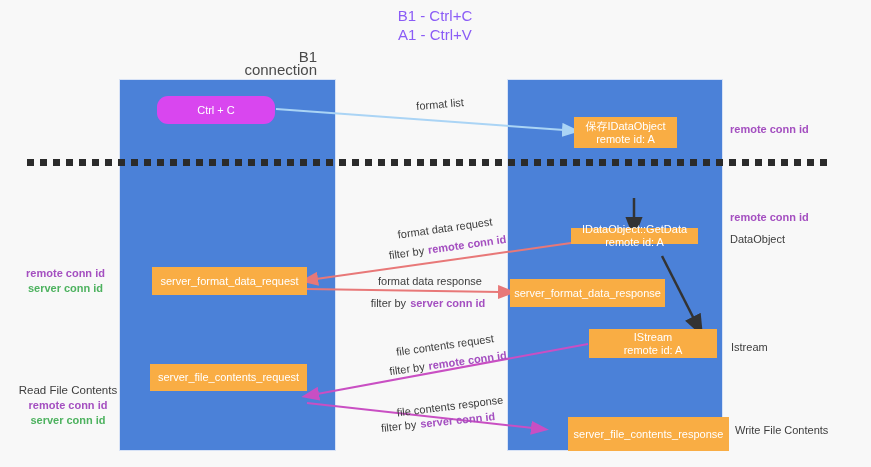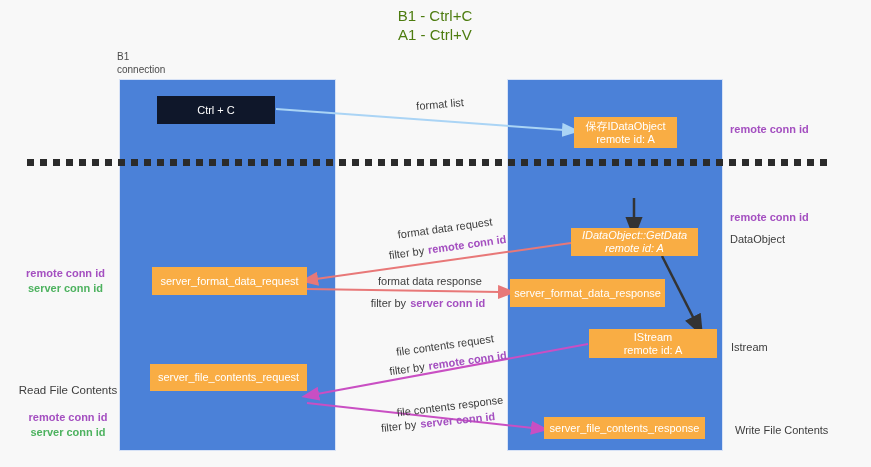--- a/index.html
+++ b/index.html
@@ -1,48 +1,48 @@
 <!DOCTYPE html>
 <html><head>
 <meta charset="utf-8">
 <style>
   html,body{margin:0;padding:0;background:#f8f8f8;font-family:"Liberation Sans",sans-serif;}
   #canvas{position:relative;width:871px;height:467px;background:#f8f8f8;overflow:hidden;}
 
   .abs{position:absolute;}
 
   
-  .title{left:330px;top:6px;width:210px;text-align:center;color:#4d7c0f;font-size:15px;line-height:19px;z-index:5;}
+  .title{left:330px;top:6px;width:210px;text-align:center;color:#8b5cf6;font-size:15px;line-height:19px;z-index:5;}
 
   
-  .lane-header{width:200px;text-align:left;color:#4a4a4a;font-size:10px;line-height:13px;z-index:5;}
+  .lane-header{width:200px;text-align:right;color:#4a4a4a;font-size:15px;line-height:13px;z-index:5;}
   .lane-header.left{left:117px;top:50px;}
   .lane-header.right{left:515px;top:50px;}
 
   
   .lane{background:#4b81d8;border:1px solid #d7e2f6;box-sizing:border-box;z-index:1;}
   .lane.left{left:119px;top:79px;width:217px;height:372px;}
   .lane.right{left:507px;top:79px;width:216px;height:372px;}
 
   
   svg.overlay{position:absolute;left:0;top:0;z-index:2;}
 
   
   .node{box-sizing:border-box;color:#ffffff;font-size:11px;text-align:center;z-index:3;display:flex;flex-direction:column;justify-content:center;line-height:13px;}
   .node.orange{background:#f9ad44;}
-  .node.green{background:#0f172a;}
+  .node.green{background:#d946ef;border-radius:11px;}
   .n-ctrl-c{left:157px;top:96px;width:118px;height:28px;}
   .n-saved{left:574px;top:117px;width:103px;height:31px;}
   .n-ctrl-v{left:574px;top:172px;width:119px;height:25px;}
-  .n-getdata{left:571px;top:228px;width:127px;height:28px;font-style:italic;}
+  .n-getdata{left:571px;top:228px;width:127px;height:16px;}
   .n-fmt-req{left:152px;top:267px;width:155px;height:28px;}
   .n-fmt-resp{left:510px;top:279px;width:155px;height:28px;}
   .n-istream{left:589px;top:329px;width:128px;height:29px;}
   .n-file-req{left:150px;top:364px;width:157px;height:27px;}
-  .n-file-resp{left:544px;top:417px;width:161px;height:22px;}
+  .n-file-resp{left:568px;top:417px;width:161px;height:34px;}
 
   
   .edge-label{font-size:11px;color:#3d3d3d;text-align:center;z-index:4;white-space:nowrap;}
   .rot8{transform:rotate(-8deg);}
   .rot7{transform:rotate(-7deg);}
   .rot6{transform:rotate(-6deg);}
   .rot5{transform:rotate(-5deg);}
   .el-format-list{left:360px;top:98px;width:160px;}
   .el-fdr{left:370px;top:222px;width:150px;}
   .el-fbr1{left:370px;top:241px;width:155px;}
@@ -60,21 +60,21 @@
   .side-label{font-size:11px;z-index:4;white-space:nowrap;}
   .side-label.dark{color:#3d3d3d;}
   .sl-remote-r1{left:730px;top:123px;}
   .sl-remote-r2{left:730px;top:211px;}
   .sl-dataobject{left:730px;top:233px;}
   .sl-istream{left:731px;top:341px;}
   .sl-write{left:735px;top:424px;}
   .left-group{text-align:center;line-height:15px;font-size:11px;z-index:4;}
   .lg-conn{left:18px;top:266px;width:95px;}
   .lg-read{left:12px;top:383px;width:112px;}
-  .read-line{color:#3d3d3d;font-size:11.5px;margin-bottom:12px;}
+  .read-line{color:#3d3d3d;font-size:11.5px;margin-bottom:0;}
 </style>
 </head>
 <body>
 
 <div id="canvas">
 
   <div class="abs title">
     <div>B1 - Ctrl+C</div>
     <div>A1 - Ctrl+V</div>
   </div>

